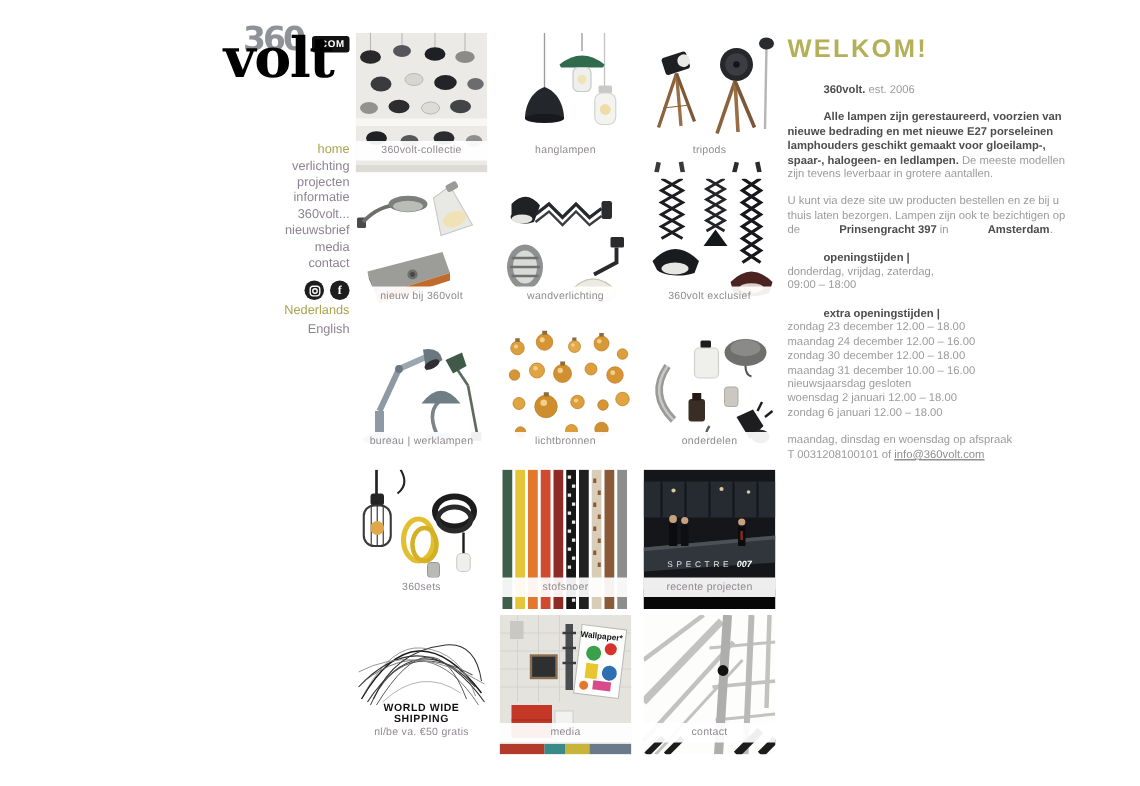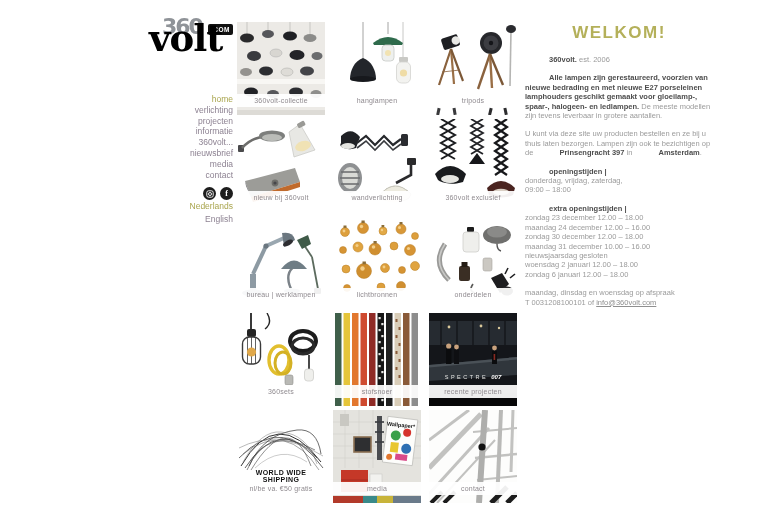--- a/index.html
+++ b/index.html
@@ -38,21 +38,21 @@
   .spectre-row{top:61px;color:#e4e4e2;font-size:5.5px;letter-spacing:2.5px;display:flex;
                justify-content:center;align-items:center;gap:3px;}
   .spectre-badge{letter-spacing:0;font-weight:bold;font-style:italic;font-size:6px;color:#fff;}
   .shipping-text{top:59px;color:#111;font-size:7px;font-weight:bold;letter-spacing:.4px;}
   .wallpaper-text{top:12px;left:53px;right:auto;width:30px;transform:rotate(6deg);
                   color:#111;font-size:5.5px;font-weight:bold;}
 
   
   .rightcol{position:absolute;left:525px;top:24px;width:188px;font-size:7.5px;line-height:9.4px;color:#9b9b9b;}
   .rightcol h1{margin:0 0 13px 0;font-size:17px;line-height:18px;font-weight:800;
-               color:#b4b05a;letter-spacing:1.5px;text-align:center;}
+               color:#b4b05a;letter-spacing:1.5px;}
   .rightcol p{margin:0 0 9px 0;}
   .rightcol strong{color:#4d4d4d;font-weight:bold;padding-left:24px;}
   .rightcol .line{display:block;}
   .rightcol a{color:#8f8f8f;text-decoration:underline;cursor:pointer;}
 </style>
 </head>
 <body>
 
 <div class="page">
 

